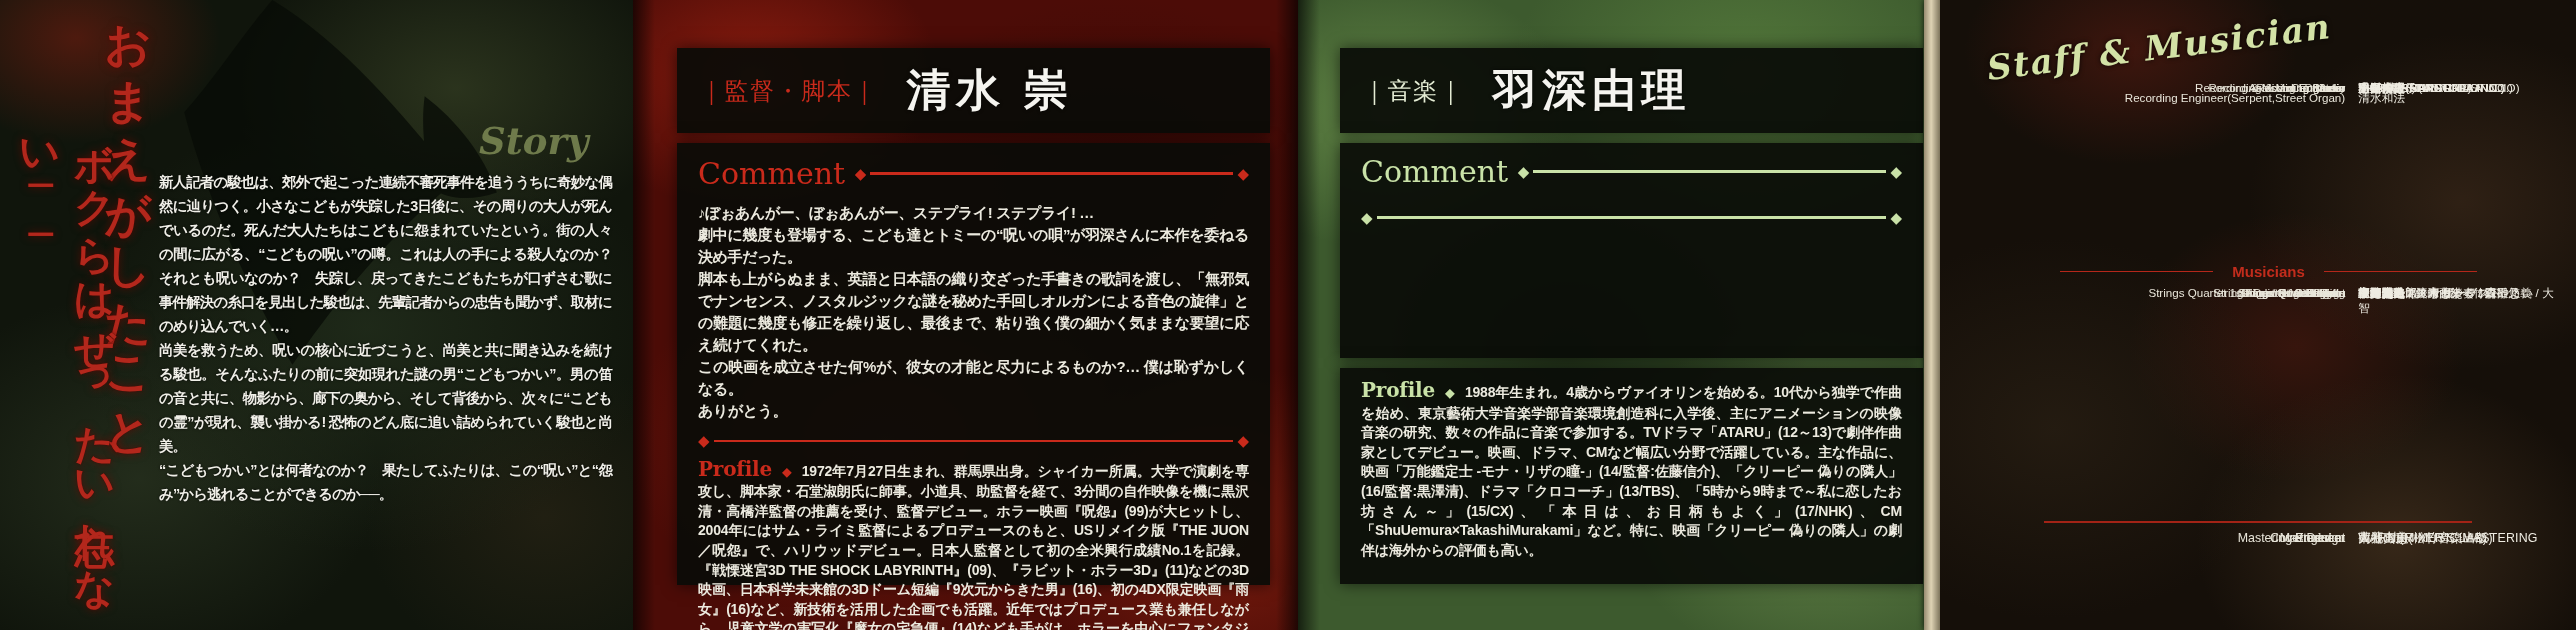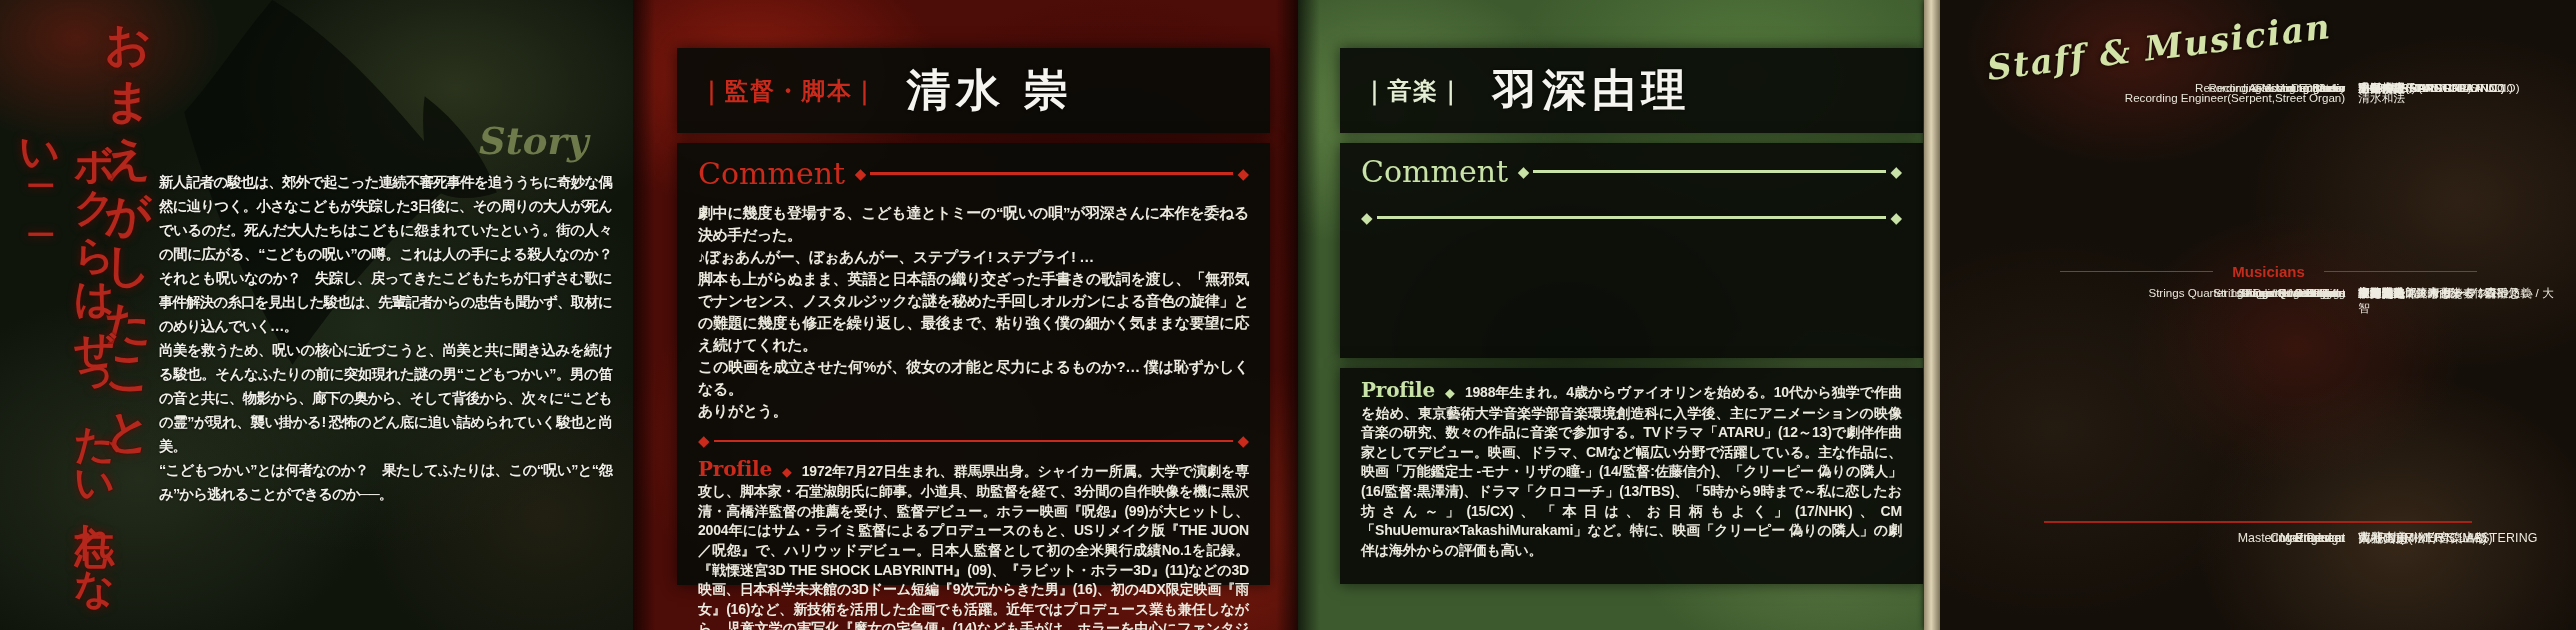--- a/index.html
+++ b/index.html
@@ -24,21 +24,21 @@
   .story-label{position:absolute;left:479px;top:119px;font-family:"DejaVu Serif",serif;
     font-style:italic;font-weight:bold;font-size:37px;color:#7d8a55;opacity:.85;}
   .story-text{position:absolute;left:159px;top:170px;width:453px;color:#f0efe8;
     font-size:14.4px;line-height:24px;font-weight:700;letter-spacing:-0.8px;text-align:justify;
     text-shadow:0 0 2.4px rgba(0,0,0,.9);}
   .story-text p{margin:0;}
 
   
   .tbox,.cbox{position:absolute;background:rgba(10,12,8,.93);box-shadow:0 0 14.4px rgba(0,0,0,.6);}
   .tbox{display:flex;align-items:center;}
-  .role{font-size:24px;font-weight:bold;letter-spacing:1.6px;margin-left:22.4px;flex:none;}
+  .role{font-size:24px;font-weight:normal;letter-spacing:1.6px;margin-left:22.4px;flex:none;}
   .pname{font-size:44px;font-weight:bold;color:#f5f4ef;letter-spacing:5.6px;margin-left:29px;
     text-shadow:0 0 3.2px rgba(0,0,0,.8);}
   .sec-head,.divider{display:flex;align-items:center;}
   .sec-title{font-family:"DejaVu Serif",serif;font-size:30px;margin-right:9.6px;flex:none;}
   .hline{flex:1;height:2.4px;margin:0 4px;}
   .dia{font-size:15px;flex:none;line-height:1;}
   .ctext{color:#eceadf;font-size:15px;line-height:22px;font-weight:600;letter-spacing:-0.4px;
     text-align:justify;margin-top:11.2px;}
   .ctext p{margin:0;}
   .ptext{color:#eceadf;font-size:14px;line-height:19.6px;font-weight:600;letter-spacing:-0.2px;
@@ -141,23 +141,23 @@
     </div>
     <div class="cbox">
       <div class="sec-head">
         <span class="sec-title red-accent">Comment</span>
         <span class="dia red-accent">◆</span>
         <span class="hline red-bg"></span>
         <span class="dia red-accent">◆</span>
       </div>
       <div class="ctext">
 
+          <p>♪ぼぉあんがー、ぼぉあんがー、ステプライ! ステプライ! …</p>
+
           <p>劇中に幾度も登場する、こども達とトミーの“呪いの唄”が羽深さんに本作を委ねる決め手だった。</p>
-
-          <p>♪ぼぉあんがー、ぼぉあんがー、ステプライ! ステプライ! …</p>
 
           <p>脚本も上がらぬまま、英語と日本語の織り交ざった手書きの歌詞を渡し、「無邪気でナンセンス、ノスタルジックな謎を秘めた手回しオルガンによる音色の旋律」との難題に幾度も修正を繰り返し、最後まで、粘り強く僕の細かく気ままな要望に応え続けてくれた。</p>
 
           <p>この映画を成立させた何%が、彼女の才能と尽力によるものか?… 僕は恥ずかしくなる。</p>
 
           <p>ありがとう。</p>
         </div>
       <div class="divider">
         <span class="dia red-accent">◆</span>
         <span class="hline red-bg"></span>

